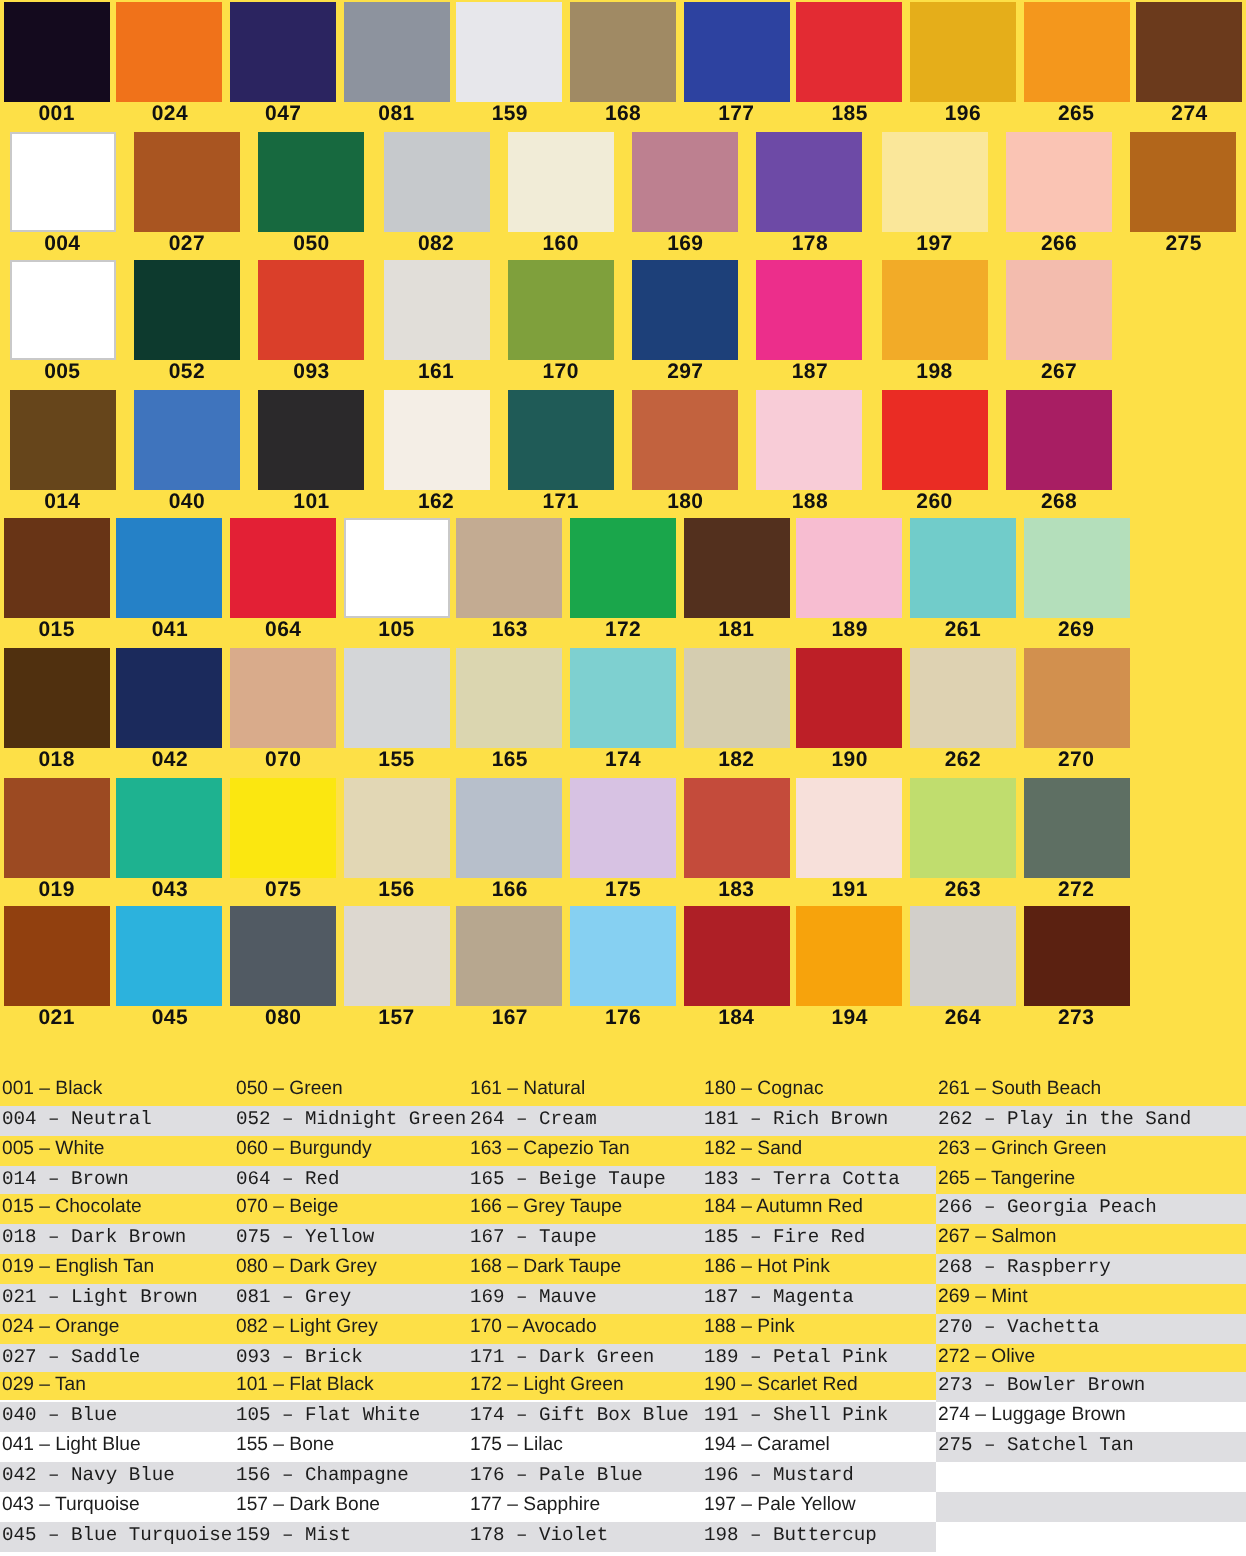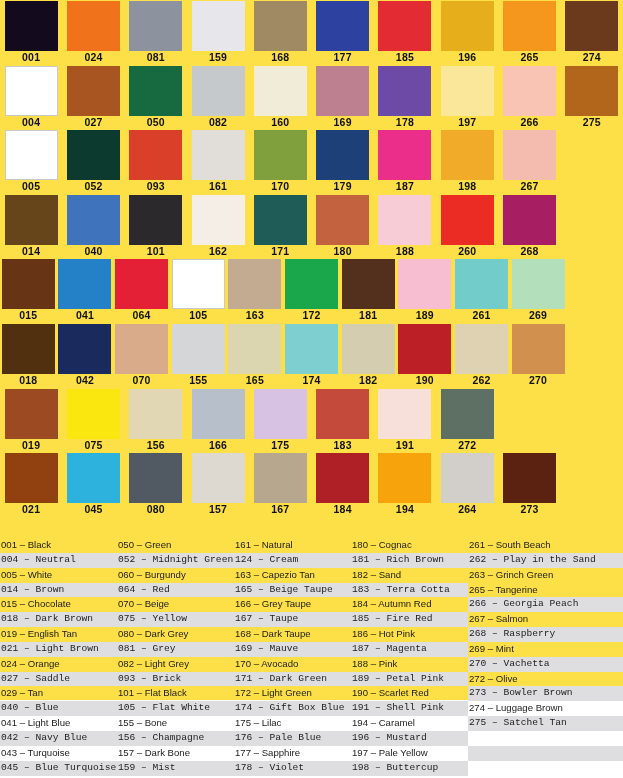--- a/index.html
+++ b/index.html
@@ -107,20 +107,24 @@
       <div class="swatch-row">
         <div class="swatch-cell">
           <div class="swatch-chip" title="001" style="background: rgb(20, 10, 30);"></div>
           <div class="swatch-code">001</div>
         </div>
         <div class="swatch-cell">
           <div class="swatch-chip" title="024" style="background: rgb(240, 114, 26);"></div>
           <div class="swatch-code">024</div>
         </div>
         <div class="swatch-cell">
+          <div class="swatch-chip" title="047" style="background: rgb(43, 36, 96);"></div>
+          <div class="swatch-code">047</div>
+        </div>
+        <div class="swatch-cell">
           <div class="swatch-chip" title="081" style="background: rgb(141, 147, 158);"></div>
           <div class="swatch-code">081</div>
         </div>
         <div class="swatch-cell">
           <div class="swatch-chip" title="159" style="background: rgb(231, 231, 235);"></div>
           <div class="swatch-code">159</div>
         </div>
         <div class="swatch-cell">
           <div class="swatch-chip" title="168" style="background: rgb(160, 138, 100);"></div>
           <div class="swatch-code">168</div>
@@ -204,21 +208,21 @@
         <div class="swatch-cell">
           <div class="swatch-chip" title="161" style="background: rgb(225, 222, 217);"></div>
           <div class="swatch-code">161</div>
         </div>
         <div class="swatch-cell">
           <div class="swatch-chip" title="170" style="background: rgb(127, 160, 60);"></div>
           <div class="swatch-code">170</div>
         </div>
         <div class="swatch-cell">
           <div class="swatch-chip" title="179" style="background: rgb(29, 64, 121);"></div>
-          <div class="swatch-code">179</div>
+          <div class="swatch-code">297</div>
         </div>
         <div class="swatch-cell">
           <div class="swatch-chip" title="187" style="background: rgb(236, 46, 139);"></div>
           <div class="swatch-code">187</div>
         </div>
         <div class="swatch-cell">
           <div class="swatch-chip" title="198" style="background: rgb(242, 171, 40);"></div>
           <div class="swatch-code">198</div>
         </div>
         <div class="swatch-cell">
@@ -363,20 +367,24 @@
           <div class="swatch-chip empty" title=""></div>
           <div class="swatch-code"></div>
         </div>
       </div>
       <div class="swatch-row">
         <div class="swatch-cell">
           <div class="swatch-chip" title="019" style="background: rgb(156, 74, 34);"></div>
           <div class="swatch-code">019</div>
         </div>
         <div class="swatch-cell">
+          <div class="swatch-chip" title="043" style="background: rgb(30, 178, 144);"></div>
+          <div class="swatch-code">043</div>
+        </div>
+        <div class="swatch-cell">
           <div class="swatch-chip" title="075" style="background: rgb(251, 231, 16);"></div>
           <div class="swatch-code">075</div>
         </div>
         <div class="swatch-cell">
           <div class="swatch-chip" title="156" style="background: rgb(226, 215, 181);"></div>
           <div class="swatch-code">156</div>
         </div>
         <div class="swatch-cell">
           <div class="swatch-chip" title="166" style="background: rgb(183, 191, 203);"></div>
           <div class="swatch-code">166</div>
@@ -387,20 +395,24 @@
         </div>
         <div class="swatch-cell">
           <div class="swatch-chip" title="183" style="background: rgb(196, 75, 59);"></div>
           <div class="swatch-code">183</div>
         </div>
         <div class="swatch-cell">
           <div class="swatch-chip" title="191" style="background: rgb(247, 224, 218);"></div>
           <div class="swatch-code">191</div>
         </div>
         <div class="swatch-cell">
+          <div class="swatch-chip" title="263" style="background: rgb(192, 221, 110);"></div>
+          <div class="swatch-code">263</div>
+        </div>
+        <div class="swatch-cell">
           <div class="swatch-chip" title="272" style="background: rgb(94, 111, 99);"></div>
           <div class="swatch-code">272</div>
         </div>
         <div class="swatch-cell">
           <div class="swatch-chip empty" title=""></div>
           <div class="swatch-code"></div>
         </div>
       </div>
       <div class="swatch-row">
         <div class="swatch-cell">
@@ -415,20 +427,24 @@
           <div class="swatch-chip" title="080" style="background: rgb(81, 90, 99);"></div>
           <div class="swatch-code">080</div>
         </div>
         <div class="swatch-cell">
           <div class="swatch-chip" title="157" style="background: rgb(221, 216, 208);"></div>
           <div class="swatch-code">157</div>
         </div>
         <div class="swatch-cell">
           <div class="swatch-chip" title="167" style="background: rgb(183, 167, 143);"></div>
           <div class="swatch-code">167</div>
+        </div>
+        <div class="swatch-cell">
+          <div class="swatch-chip" title="176" style="background: rgb(134, 208, 242);"></div>
+          <div class="swatch-code">176</div>
         </div>
         <div class="swatch-cell">
           <div class="swatch-chip" title="184" style="background: rgb(174, 31, 38);"></div>
           <div class="swatch-code">184</div>
         </div>
         <div class="swatch-cell">
           <div class="swatch-chip" title="194" style="background: rgb(247, 163, 12);"></div>
           <div class="swatch-code">194</div>
         </div>
         <div class="swatch-cell">
@@ -480,21 +496,21 @@
         <div class="legend-entry">101 – Flat Black</div>
         <div class="legend-entry shaded">105 – Flat White</div>
         <div class="legend-entry">155 – Bone</div>
         <div class="legend-entry shaded">156 – Champagne</div>
         <div class="legend-entry">157 – Dark Bone</div>
         <div class="legend-entry shaded">159 – Mist</div>
         <div class="legend-entry">160 – Vanilla</div>
       </div>
       <div class="legend-col">
         <div class="legend-entry">161 – Natural</div>
-        <div class="legend-entry shaded">124 – Cream</div>
+        <div class="legend-entry shaded">264 – Cream</div>
         <div class="legend-entry">163 – Capezio Tan</div>
         <div class="legend-entry shaded">165 – Beige Taupe</div>
         <div class="legend-entry">166 – Grey Taupe</div>
         <div class="legend-entry shaded">167 – Taupe</div>
         <div class="legend-entry">168 – Dark Taupe</div>
         <div class="legend-entry shaded">169 – Mauve</div>
         <div class="legend-entry">170 – Avocado</div>
         <div class="legend-entry shaded">171 – Dark Green</div>
         <div class="legend-entry">172 – Light Green</div>
         <div class="legend-entry shaded">174 – Gift Box Blue</div>

